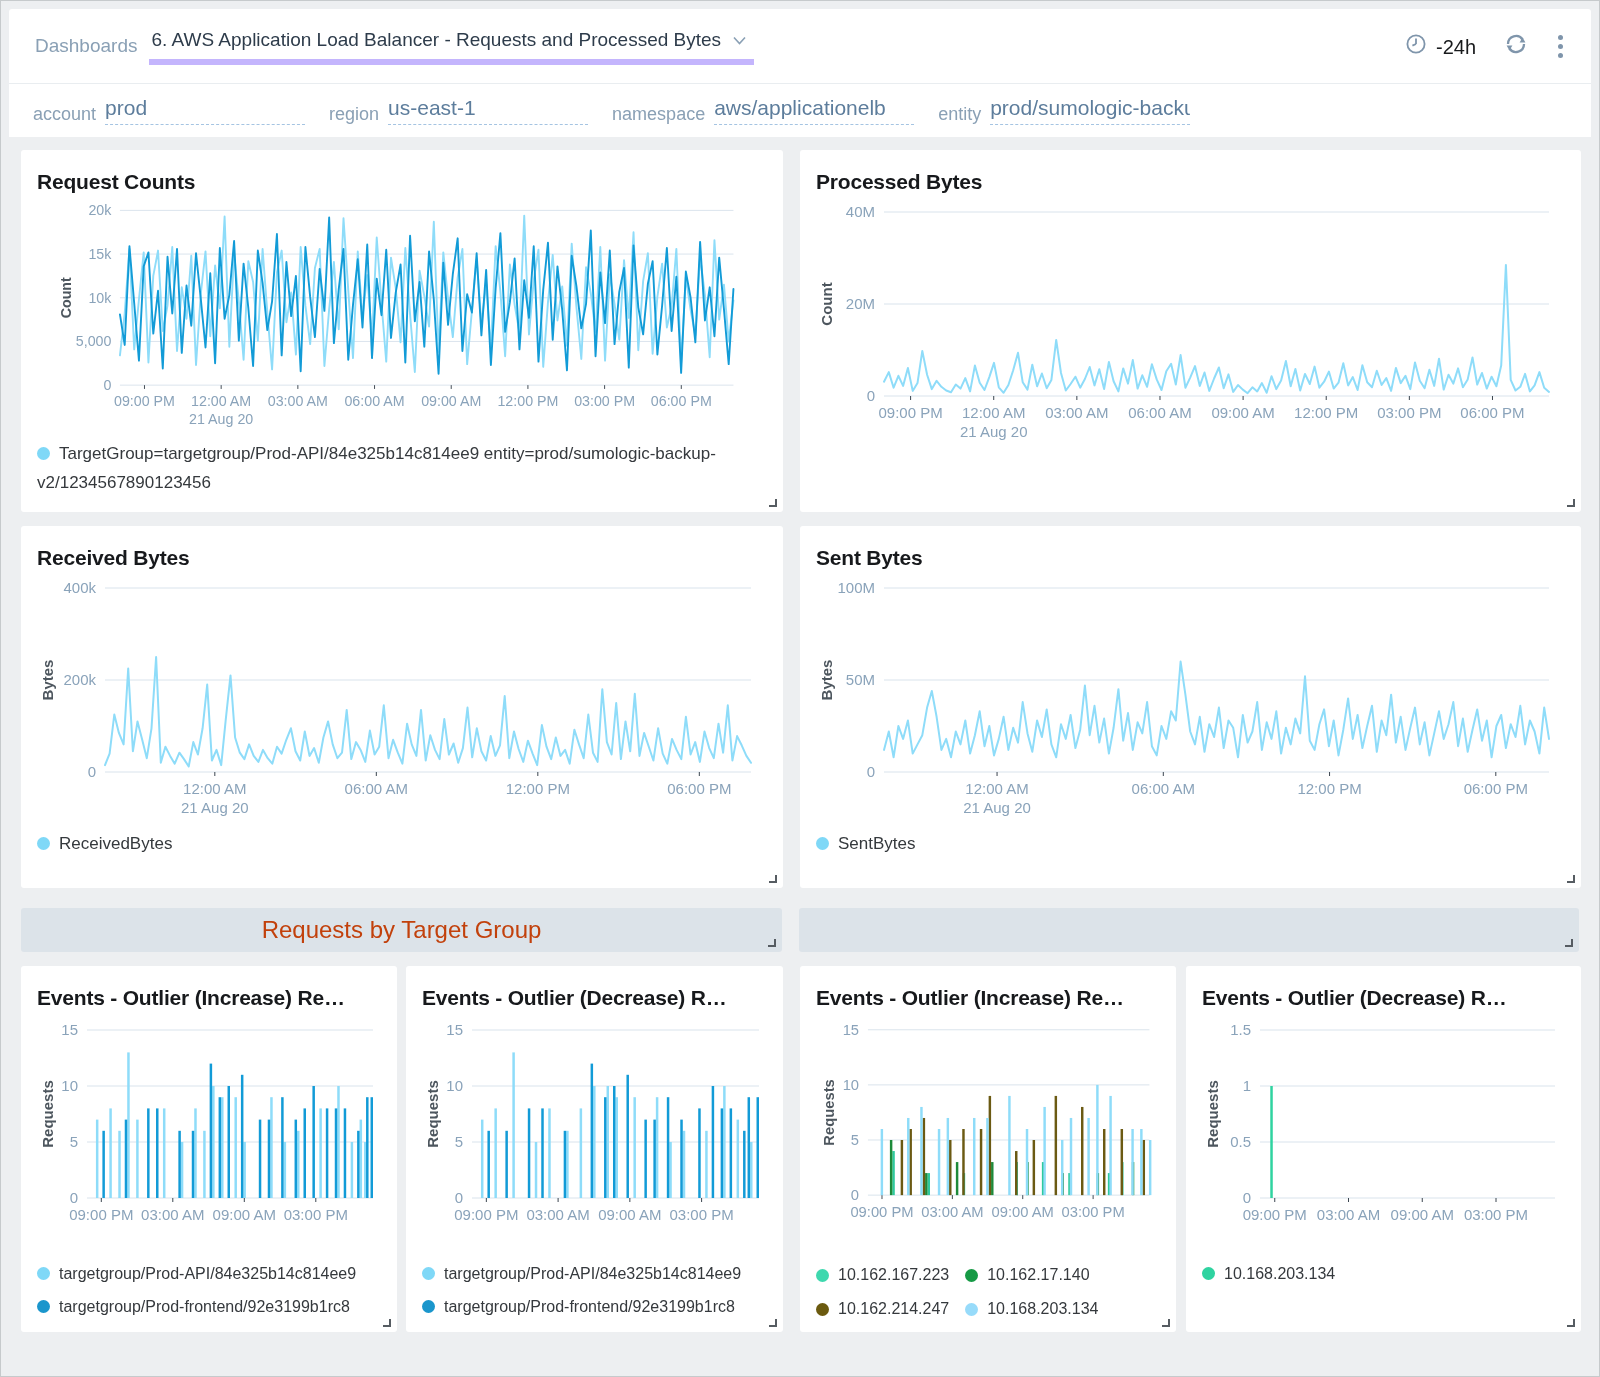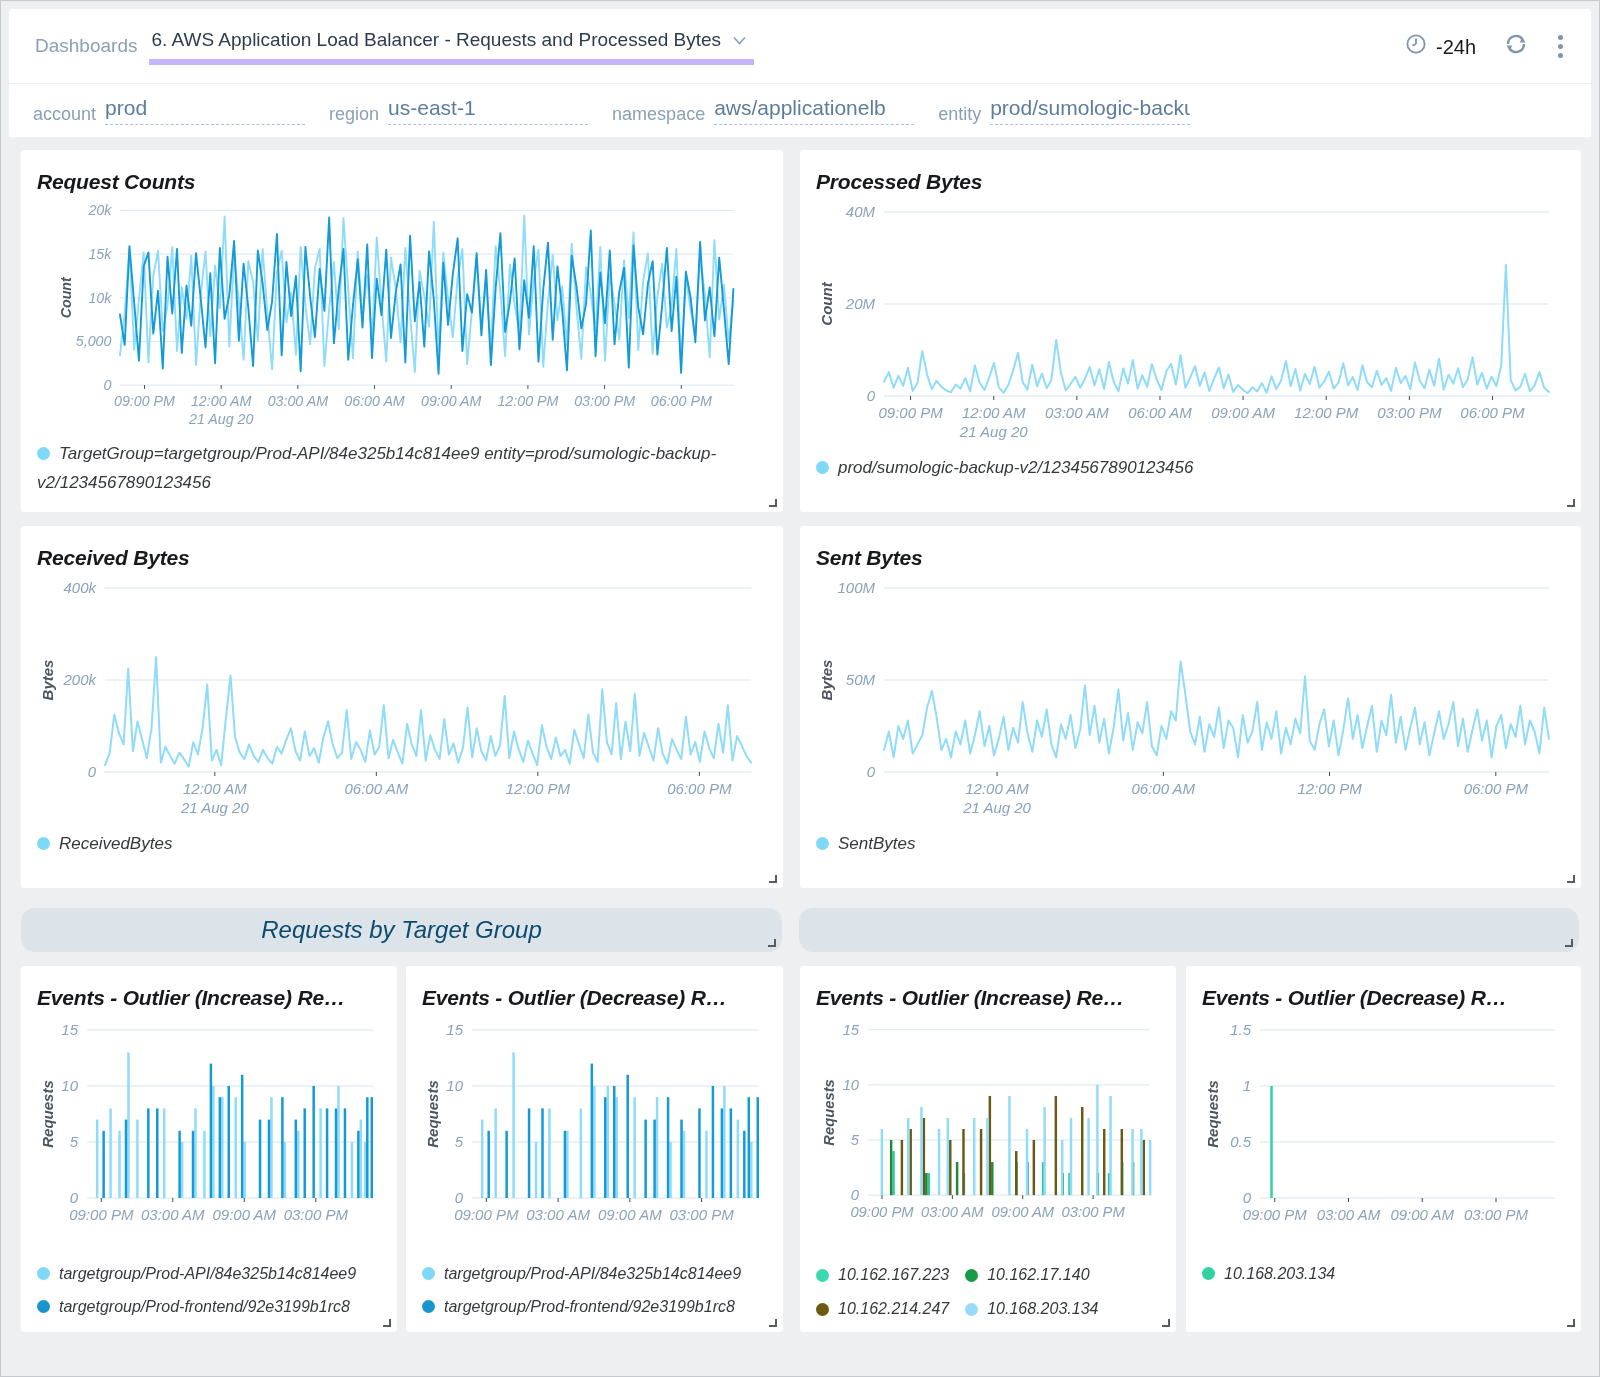--- a/index.html
+++ b/index.html
@@ -18,21 +18,21 @@
   .kebab { display:flex; flex-direction:column; gap:4px; padding:2px; cursor:pointer; }
   .kebab i { width:5px; height:5px; border-radius:50%; background:#7f95ab; }
 
   
   .filterbar { height:54px; background:#fff; margin:0 8px; border-top:1px solid #e9edf0; display:flex; align-items:center; padding:0 24px; }
   .filter { display:flex; align-items:flex-end; margin-right:24px; }
   .filter-label { color:#8aa0b5; font-size:18px; margin-right:9px; }
   .filter-value { color:#5d7d9c; font-size:21px; width:200px; white-space:nowrap; overflow:hidden; border-bottom:1px dashed #a5c4e2; padding-bottom:4px; }
 
   
-  .main { padding:13px 20px 0;font-style:italic; }
+  .main { padding:13px 20px 0; }
   .row { display:flex; }
   .row-charts { margin-bottom:14px; }
   .row-charts2 { margin-bottom:20px; }
   .row-headers { margin-bottom:14px; }
   .w-l { width:762px; margin-right:17px; }
   .w-r { width:781px; }
   .sp1 { width:376px; margin-right:9px; }
   .sp2 { width:377px; margin-right:17px; }
   .sp3 { width:376px; margin-right:10px; }
   .sp4 { width:395px; }
@@ -44,21 +44,21 @@
   .chart { display:block; margin:6px 16px 0; }
   .legend { padding:4px 16px 14px; font-size:17px; color:#35393d; }
   .legend-flow .legend-item { display:inline; line-height:1.7; }
   .legend-stack { font-size:16px; }
   .legend-stack .legend-item { display:block; margin-top:15px; }
   .legend-grid { display:grid; grid-template-columns:repeat(2,max-content); column-gap:16px; row-gap:16px; font-size:16px; margin-top:20px; }
   .legend-grid .legend-item { display:flex; align-items:center; white-space:nowrap; }
   .dot { display:inline-block; width:13px; height:13px; border-radius:50%; margin-right:9px; vertical-align:-1px; flex:none; }
   .resize { position:absolute; right:6px; bottom:5px; width:8px; height:8px; border-right:2px solid #565c62; border-bottom:2px solid #565c62; cursor:nwse-resize; }
 
-  .section-header { position:relative; height:44px; background:#dce3e9; border-radius:14px; display:flex; align-items:center; justify-content:center; font-size:24px; color:#0c4a6e; }
+  .section-header { position:relative; height:44px; background:#dce3e9; border-radius:3px; display:flex; align-items:center; justify-content:center; font-size:24px; color:#c2410c; }
 </style>
 </head>
 <body>
 
 <div class="screen">
 
   <div class="topbar">
     <span class="breadcrumb">Dashboards</span>
     <div class="db-title-wrap">
       <span class="db-title">6. AWS Application Load Balancer - Requests and Processed Bytes</span>
@@ -176,21 +176,20 @@
             <text x="427.1" y="218" text-anchor="middle" fill="#8aa3ba" font-size="15">09:00 AM</text>
             <line x1="510.225" y1="196" x2="510.225" y2="200" stroke="#3c4650" stroke-width="1"></line>
             <text x="510.225" y="218" text-anchor="middle" fill="#8aa3ba" font-size="15">12:00 PM</text>
             <line x1="593.35" y1="196" x2="593.35" y2="200" stroke="#3c4650" stroke-width="1"></line>
             <text x="593.35" y="218" text-anchor="middle" fill="#8aa3ba" font-size="15">03:00 PM</text>
             <line x1="676.475" y1="196" x2="676.475" y2="200" stroke="#3c4650" stroke-width="1"></line>
             <text x="676.475" y="218" text-anchor="middle" fill="#8aa3ba" font-size="15">06:00 PM</text>
             <polyline points="68.0,181.7 72.8,172.1 77.6,187.7 82.4,175.8 87.1,185.9 91.9,167.9 96.7,190.9 101.5,183.1 106.3,150.9 111.1,174.8 115.8,189.1 120.6,180.8 125.4,186.8 130.2,190.5 135.0,192.3 139.8,184.5 144.5,188.6 149.3,178.1 154.1,191.4 158.9,165.6 163.7,182.7 168.5,190.0 173.3,177.1 178.0,162.9 182.8,187.3 187.6,192.8 192.4,185.0 197.2,170.2 202.0,152.8 206.7,182.2 211.5,189.6 216.3,164.7 221.1,186.3 225.9,173.5 230.7,188.2 235.4,179.9 240.2,139.9 245.0,173.0 249.8,190.5 254.6,184.0 259.4,176.7 264.2,187.7 268.9,179.0 273.7,167.0 278.5,185.4 283.3,169.3 288.1,189.1 292.9,162.0 297.6,181.3 302.4,191.4 307.2,168.4 312.0,183.6 316.8,160.1 321.6,188.6 326.3,175.3 331.1,186.8 335.9,164.3 340.7,179.4 345.5,190.0 350.3,171.2 355.1,163.8 359.8,184.5 364.6,155.1 369.4,187.7 374.2,177.6 379.0,166.1 383.8,185.9 388.5,172.5 393.3,190.9 398.1,178.5 402.9,167.5 407.7,188.2 412.5,174.4 417.2,191.9 422.0,185.0 426.8,189.6 431.6,193.2 436.4,187.3 441.2,191.4 445.9,183.1 450.7,192.8 455.5,176.2 460.3,189.1 465.1,180.4 469.9,161.0 474.7,186.3 479.4,168.9 484.2,190.5 489.0,173.9 493.8,184.0 498.6,166.6 503.4,187.7 508.1,181.7 512.9,171.6 517.7,188.6 522.5,182.7 527.3,163.3 532.1,185.4 536.8,177.1 541.6,190.0 546.4,165.2 551.2,182.2 556.0,187.3 560.8,170.7 565.6,185.0 570.3,178.1 575.1,190.9 579.9,167.9 584.7,183.1 589.5,175.8 594.3,189.1 599.0,162.4 603.8,180.8 608.6,188.2 613.4,169.8 618.2,185.9 623.0,158.7 627.7,189.6 632.5,174.8 637.3,183.6 642.1,168.4 646.9,187.3 651.7,179.4 656.5,157.4 661.2,184.5 666.0,173.0 670.8,188.6 675.6,176.7 680.4,186.3 685.2,165.6 689.9,64.9 694.7,179.9 699.5,190.5 704.3,186.8 709.1,173.9 713.9,191.4 718.6,185.4 723.4,172.1 728.2,187.7 733.0,191.9" fill="none" stroke="#8edcf9" stroke-width="2" stroke-linejoin="round" stroke-linecap="round"></polyline>
             <text x="16" y="104" transform="rotate(-90 16 104)" text-anchor="middle" fill="#4d565e" font-size="15" font-weight="bold">Count</text>
           </svg>
-        <div class="legend legend-flow"><span class="legend-item"><span class="dot" style="background: rgb(127, 216, 247);"></span><span>prod/sumologic-backup-v2/1234567890123456</span></span></div>
         <span class="resize"></span>
       </div>
     </div>
 
     <div class="row row-charts2">
       <div class="panel w-l">
         <div class="panel-title">Received Bytes</div>
         <svg class="chart" viewBox="0 0 730 250" width="730" height="250">
             <line x1="68" y1="196" x2="714" y2="196" stroke="#d9e3ec" stroke-width="1"></line>
             <text x="59" y="201" text-anchor="end" fill="#8aa3ba" font-size="15">0</text>

